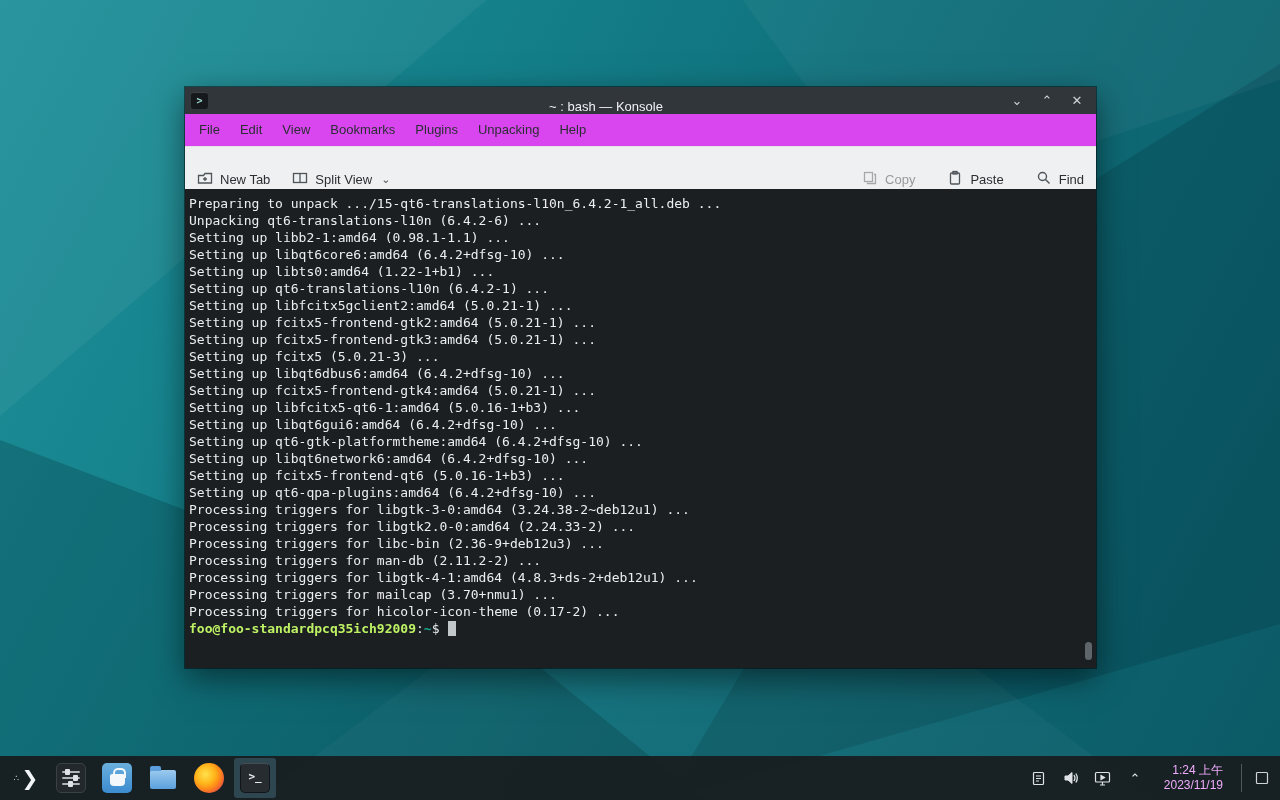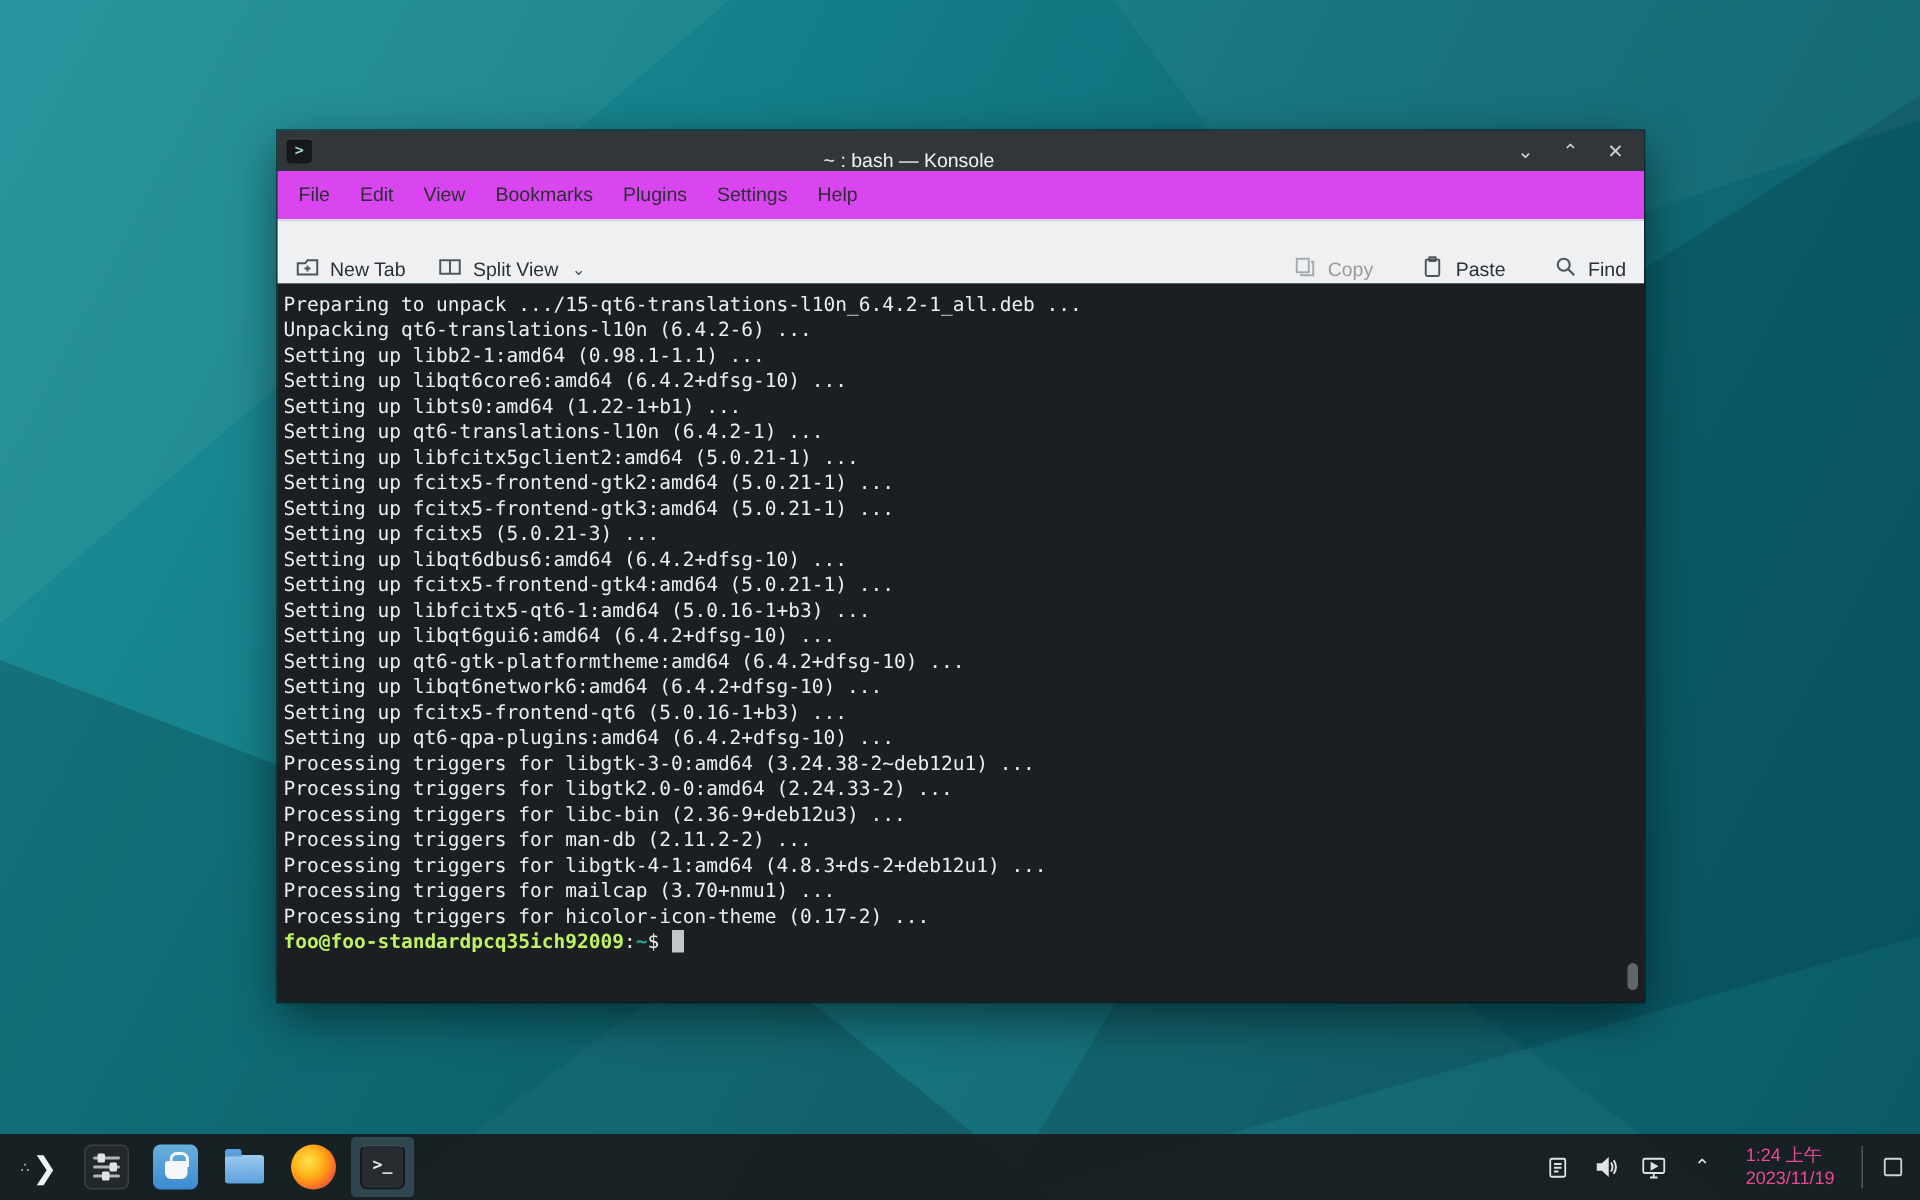--- a/index.html
+++ b/index.html
@@ -71,21 +71,21 @@
   .firefox-ball { width:30px; height:30px; border-radius:50%;
                   background:radial-gradient(circle at 38% 38%, #ffe14d 0%, #ffb71b 35%, #ff8b18 55%, #e8543d 78%, #c33664 95%); }
 
   .konsole-box { background:#272c30; border:1px solid #11151a; border-top:1px solid #454c52; color:#e8ebec;
                  font:bold 11px/26px "DejaVu Sans Mono",monospace; text-align:center; }
 
   .tray { margin-left:auto; display:flex; align-items:center; gap:10px; padding-right:6px; }
   .tray svg { display:block; }
   .tray-ic { width:22px; height:22px; display:flex; align-items:center; justify-content:center; }
   .caret-glyph { color:#dfe3e6; font-size:13px; }
-  .clock { text-align:left; color:#ec4899; font-size:12px; line-height:15px; padding:0 8px; }
+  .clock { text-align:right; color:#f0abfc; font-size:12px; line-height:15px; padding:0 8px; }
   .v-sep { width:1px; height:28px; background:rgba(255,255,255,0.25); }
   .showdesk { width:20px; height:40px; display:flex; align-items:center; justify-content:center; }
 </style>
 </head>
 <body>
 
 <div class="desktop">
   <div class="facet f1"></div>
   <div class="facet f2"></div>
   <div class="facet f3"></div>
@@ -104,21 +104,21 @@
       <div class="tb-btn">✕</div>
     </div>
   </div>
 
   <div class="menubar">
       <div>File</div>
       <div>Edit</div>
       <div>View</div>
       <div>Bookmarks</div>
       <div>Plugins</div>
-      <div>Settings</div>
+      <div>Unpacking</div>
       <div>Help</div>
     </div>
 
   <div class="toolbar">
     <div class="tool-btn">
       <span>
         <svg width="16" height="16" viewBox="0 0 16 16" fill="none" stroke-width="1.3">
           <path d="M1.5 5.5 h5 l1.5 -2 h6.5 v9.5 h-13 z"></path>
           <path d="M8 7 v4 M6 9 h4"></path>
         </svg>

